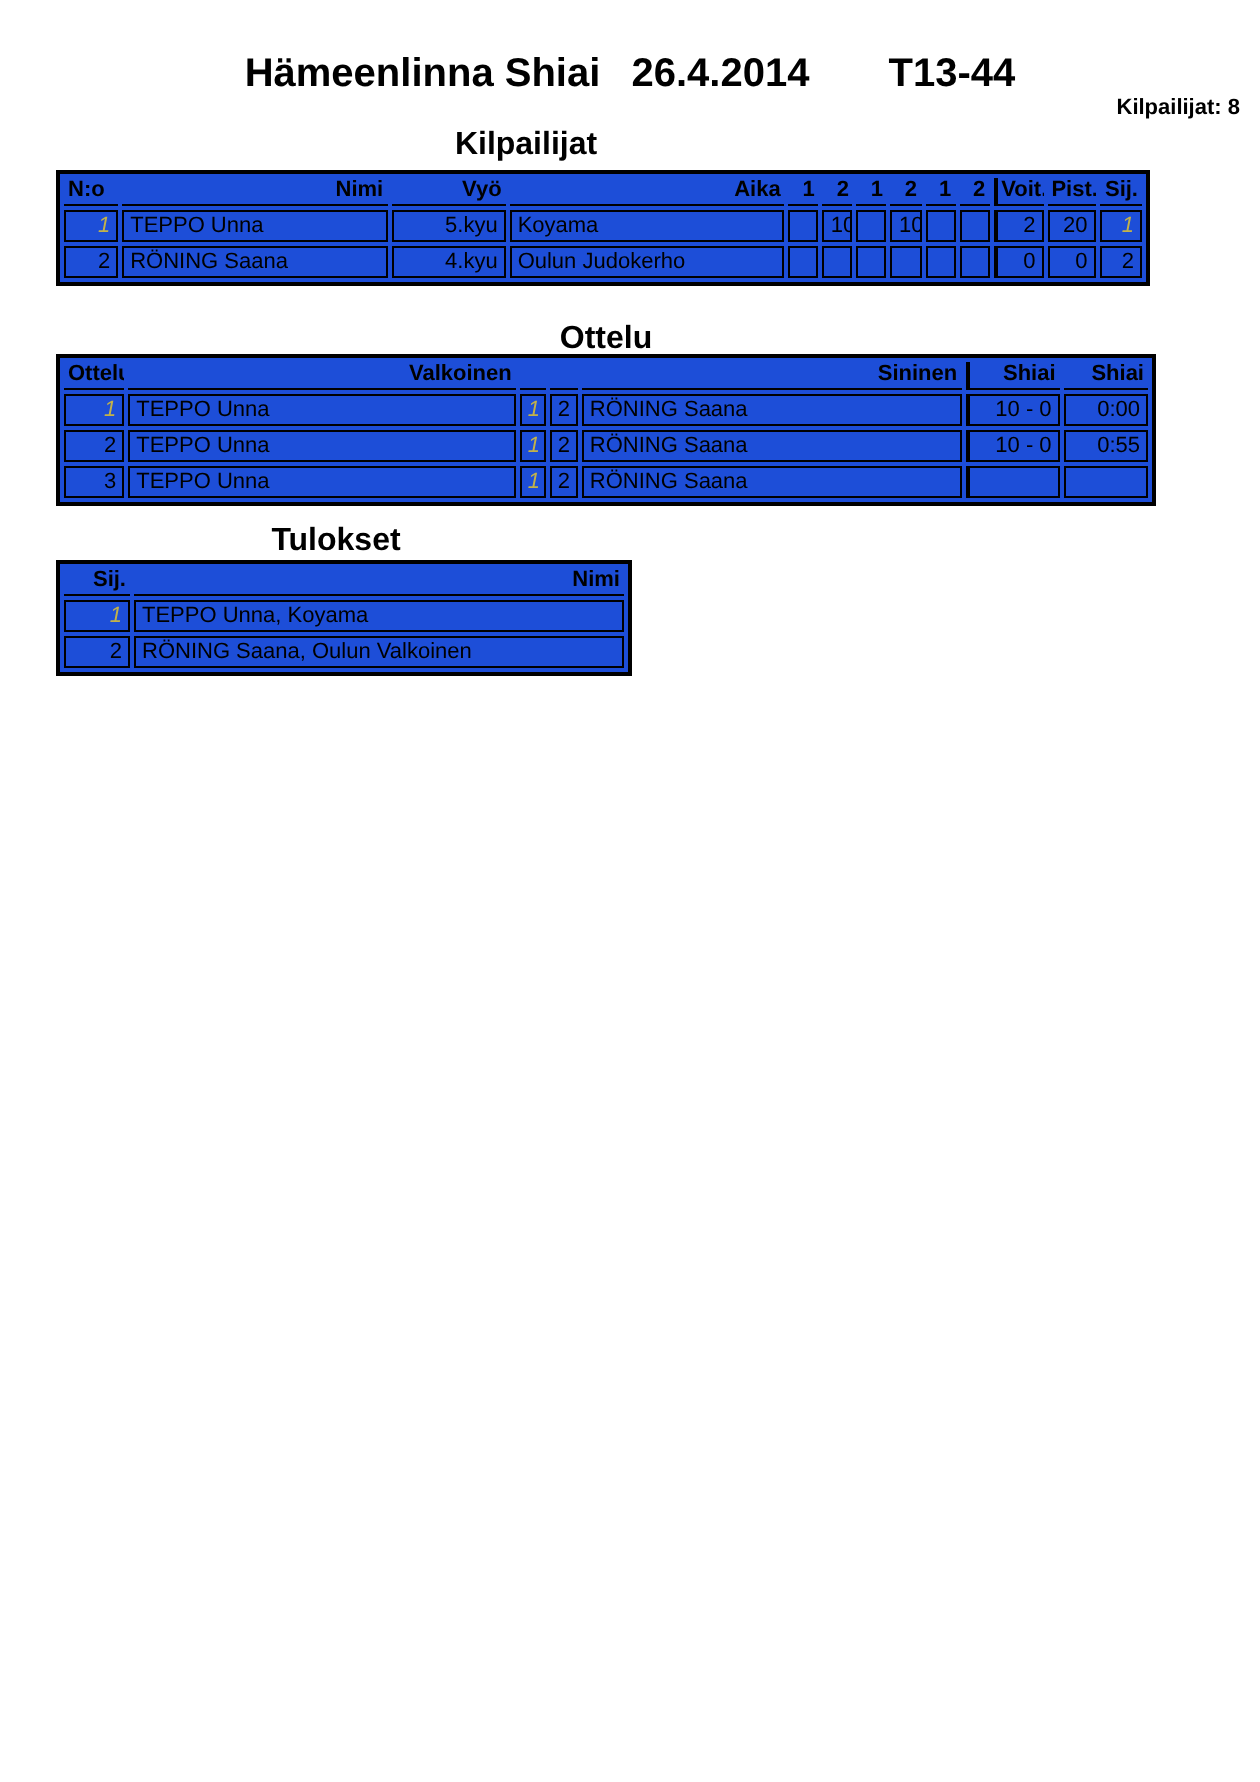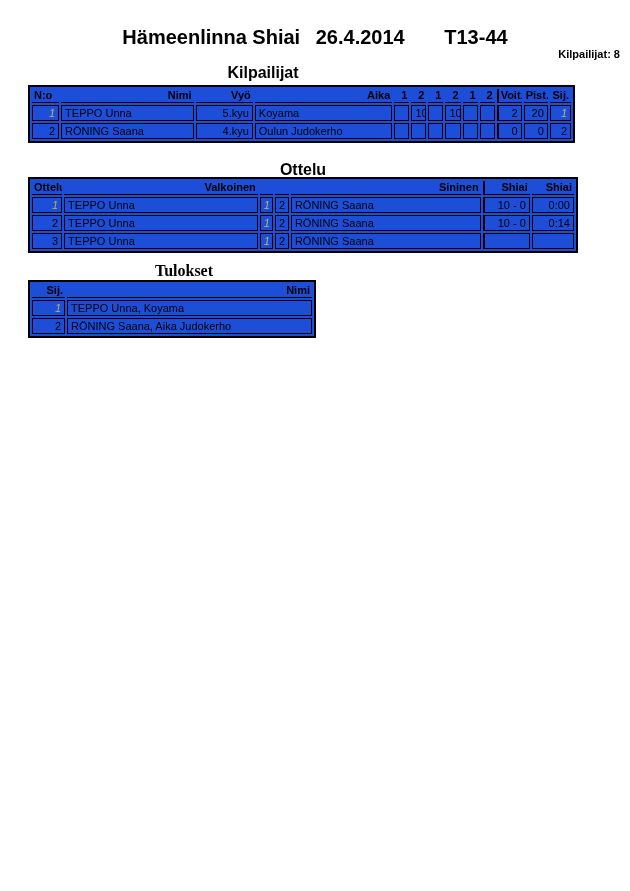--- a/index.html
+++ b/index.html
@@ -14,21 +14,21 @@
   .title-row .t-date{margin-left:10px;}
   .title-row .t-cat{margin-left:34px;}
   .count-label{
     position:absolute;top:48px;right:10px;font-size:11px;font-weight:bold;
   }
   .section-heading{
     position:absolute;font-size:16px;font-weight:bold;text-align:center;
   }
   #heading-kilpailijat{top:64px;left:28px;width:470px;}
   #heading-ottelut{top:161px;left:28px;width:550px;}
-  #heading-tulokset{top:262px;left:40px;width:288px;font-family:Liberation Serif, serif;}
+  #heading-tulokset{top:262px;left:24px;width:288px;}
 
   table{
     position:absolute;border-collapse:separate;border-spacing:2px;
     border:2px solid #000;table-layout:fixed;background:#1d4ed8;
   }
   #table-kilpailijat{top:85px;left:28px;width:547px;}
   #table-ottelut{top:177px;left:28px;width:550px;}
   #table-tulokset{top:280px;left:28px;width:288px;}
 
   th{
@@ -155,21 +155,21 @@
         <td class="ac thickL">10 - 0</td>
         <td class="ac">0:00</td>
       </tr>
       <tr>
         <td class="ac">2</td>
         <td class="al">TEPPO Unna</td>
         <td class="ac gold1">1</td>
         <td class="ac">2</td>
         <td class="al">RÖNING Saana</td>
         <td class="ac thickL">10 - 0</td>
-        <td class="ac">0:14</td>
+        <td class="ac">0:55</td>
       </tr>
       <tr>
         <td class="ac">3</td>
         <td class="al">TEPPO Unna</td>
         <td class="ac gold1">1</td>
         <td class="ac">2</td>
         <td class="al">RÖNING Saana</td>
         <td class="ac thickL"></td>
         <td class="ac"></td>
       </tr>
@@ -188,16 +188,16 @@
         <th class="ac">Nimi</th>
       </tr>
     </thead>
     <tbody>
       <tr>
         <td class="ac gold1">1</td>
         <td class="al">TEPPO Unna, Koyama</td>
       </tr>
       <tr>
         <td class="ac">2</td>
-        <td class="al">RÖNING Saana, Aika Judokerho</td>
+        <td class="al">RÖNING Saana, Oulun Valkoinen</td>
       </tr>
     </tbody>
   </table>
 
 </body></html>

